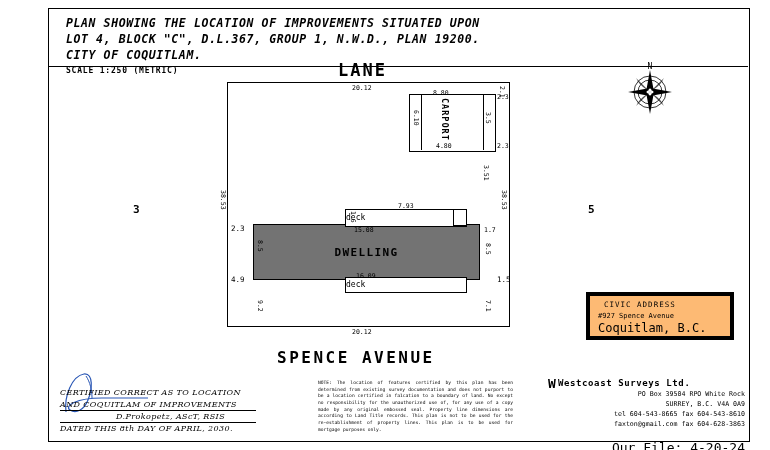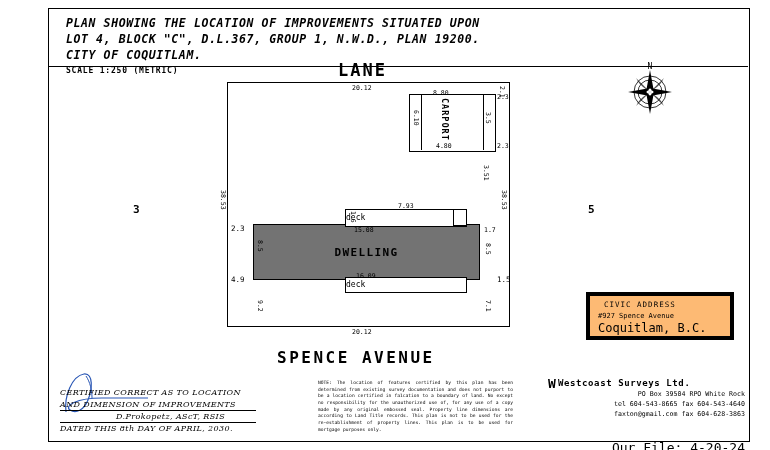--- a/index.html
+++ b/index.html
@@ -254,33 +254,34 @@
   </div>
 
   <div class="signature">
     <svg width="110" height="50" viewBox="0 0 110 50">
       <path d="M4,44 C2,28 10,8 22,6 C32,5 30,22 26,32 C22,42 14,46 8,42 C2,38 14,30 40,30 L86,30" fill="none" stroke="#2a57b5" stroke-width="1.2"></path>
       <path d="M24,8 C28,14 30,22 30,30" fill="none" stroke="#2a57b5" stroke-width="1"></path>
     </svg>
   </div>
   <div class="cert-wrap">
     <div class="cert-line cert-l1">CERTIFIED CORRECT AS TO LOCATION</div>
-    <div class="cert-line cert-l2">AND DIMENSION OF IMPROVEMENTS</div>
+    <div class="cert-line cert-l2">AND COQUITLAM OF IMPROVEMENTS</div>
     <div class="cert-rule1"></div>
     <div class="cert-line cert-l3">D.Prokopetz, AScT, RSIS</div>
     <div class="cert-rule2"></div>
     <div class="cert-line cert-l4">DATED THIS 8th DAY OF APRIL, 2030.</div>
   </div>
 
   <div class="notes">NOTE: The location of features certified by this plan has been determined from existing survey documentation and does not purport to be a location certified in fa1cation to a boundary of land.  No except no responsibility for the unauthorized use of, for any use of a copy made by any original embossed seal.  Property line dimensions are according to Land Title records.  This plan is not to be used for the re-establishment of property lines.  This plan is to be used for mortgage purposes only.</div>
 
   <div class="company">
     <div class="co-w">W</div>
     <div class="co-name">Westcoast Surveys Ltd.</div>
     <div class="co-right-wrap">
       <div>PO Box 39504 RPO White Rock</div>
-      <div>tel 604-543-8665 fax 604-543-4640</div>
+      <div>SURREY, B.C. V4A 0A9</div>
+      <div>tel 604-543-8665 fax 604-543-8610</div>
       <div>faxton@gmail.com fax 604-628-3863</div>
     </div>
     <div class="co-file">Our File:  4-20-24</div>
   </div>
 
 </div>
 
 </body></html>

